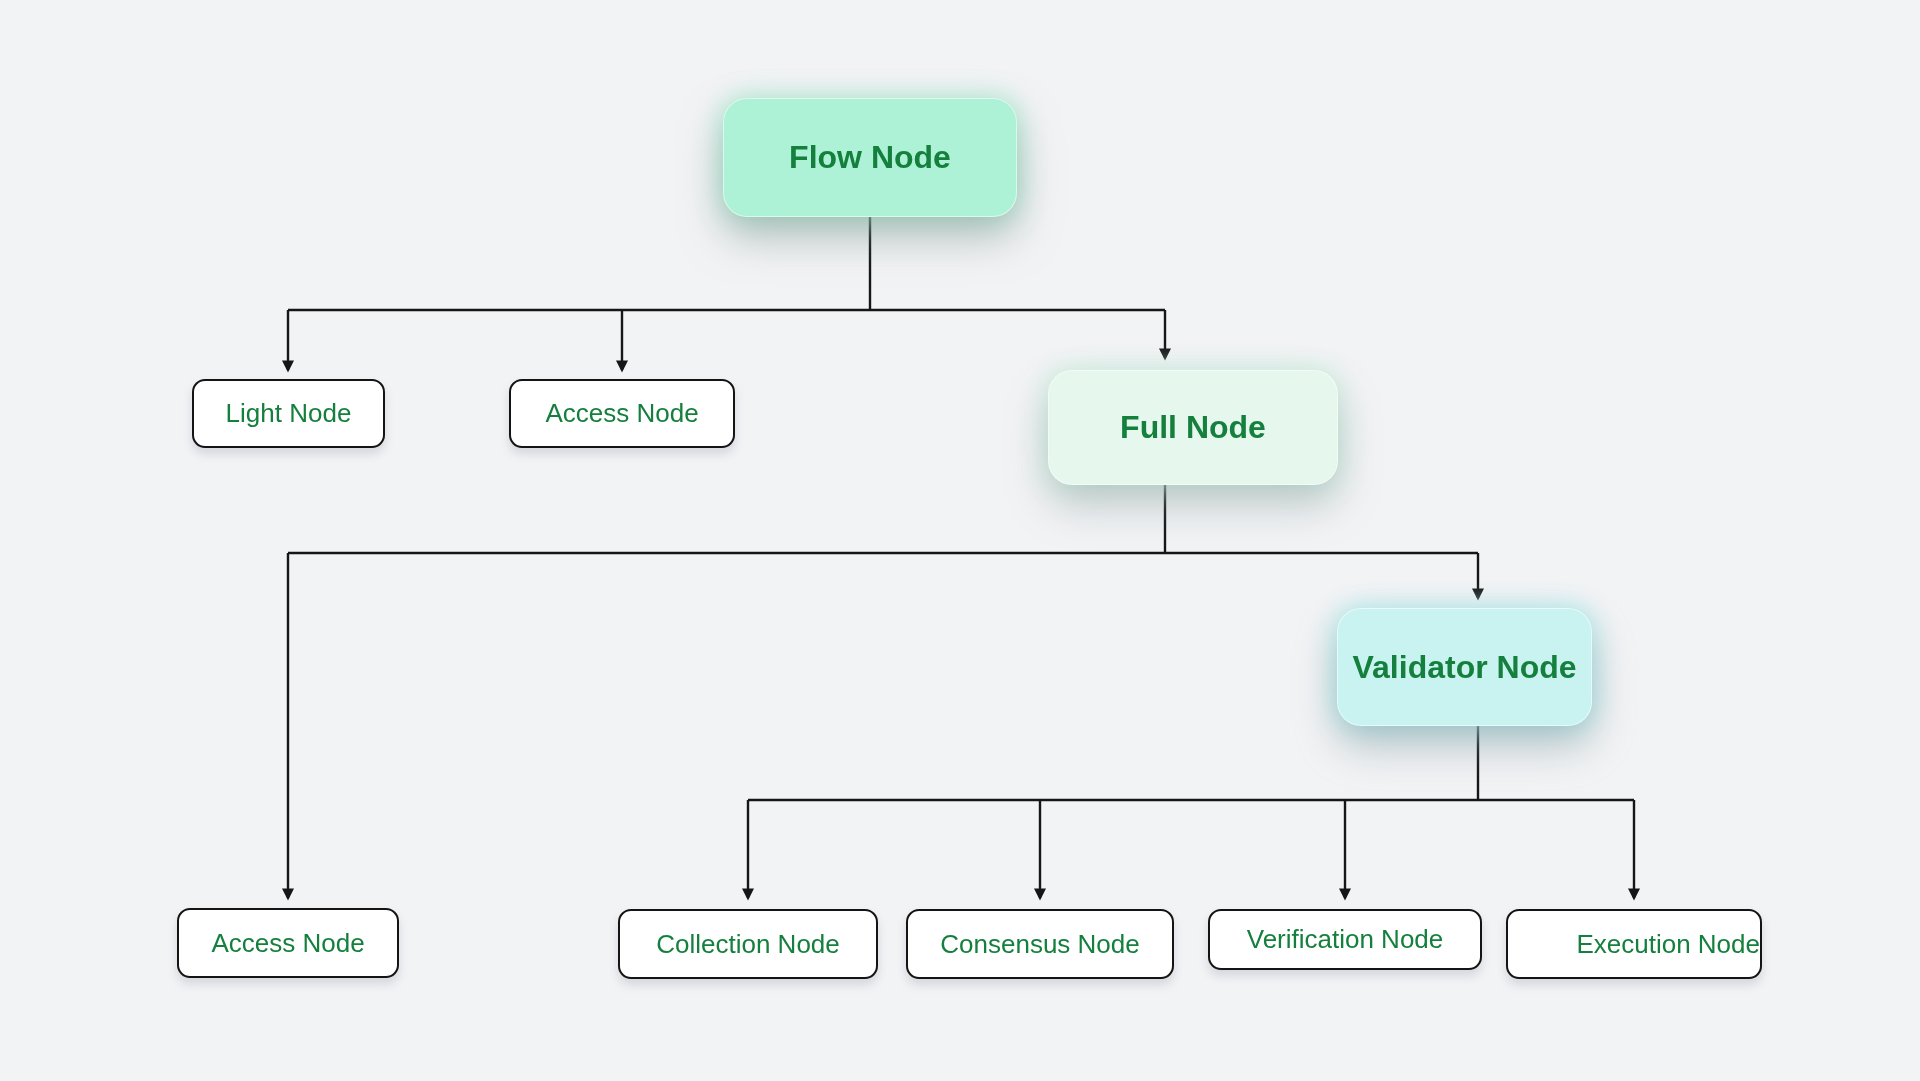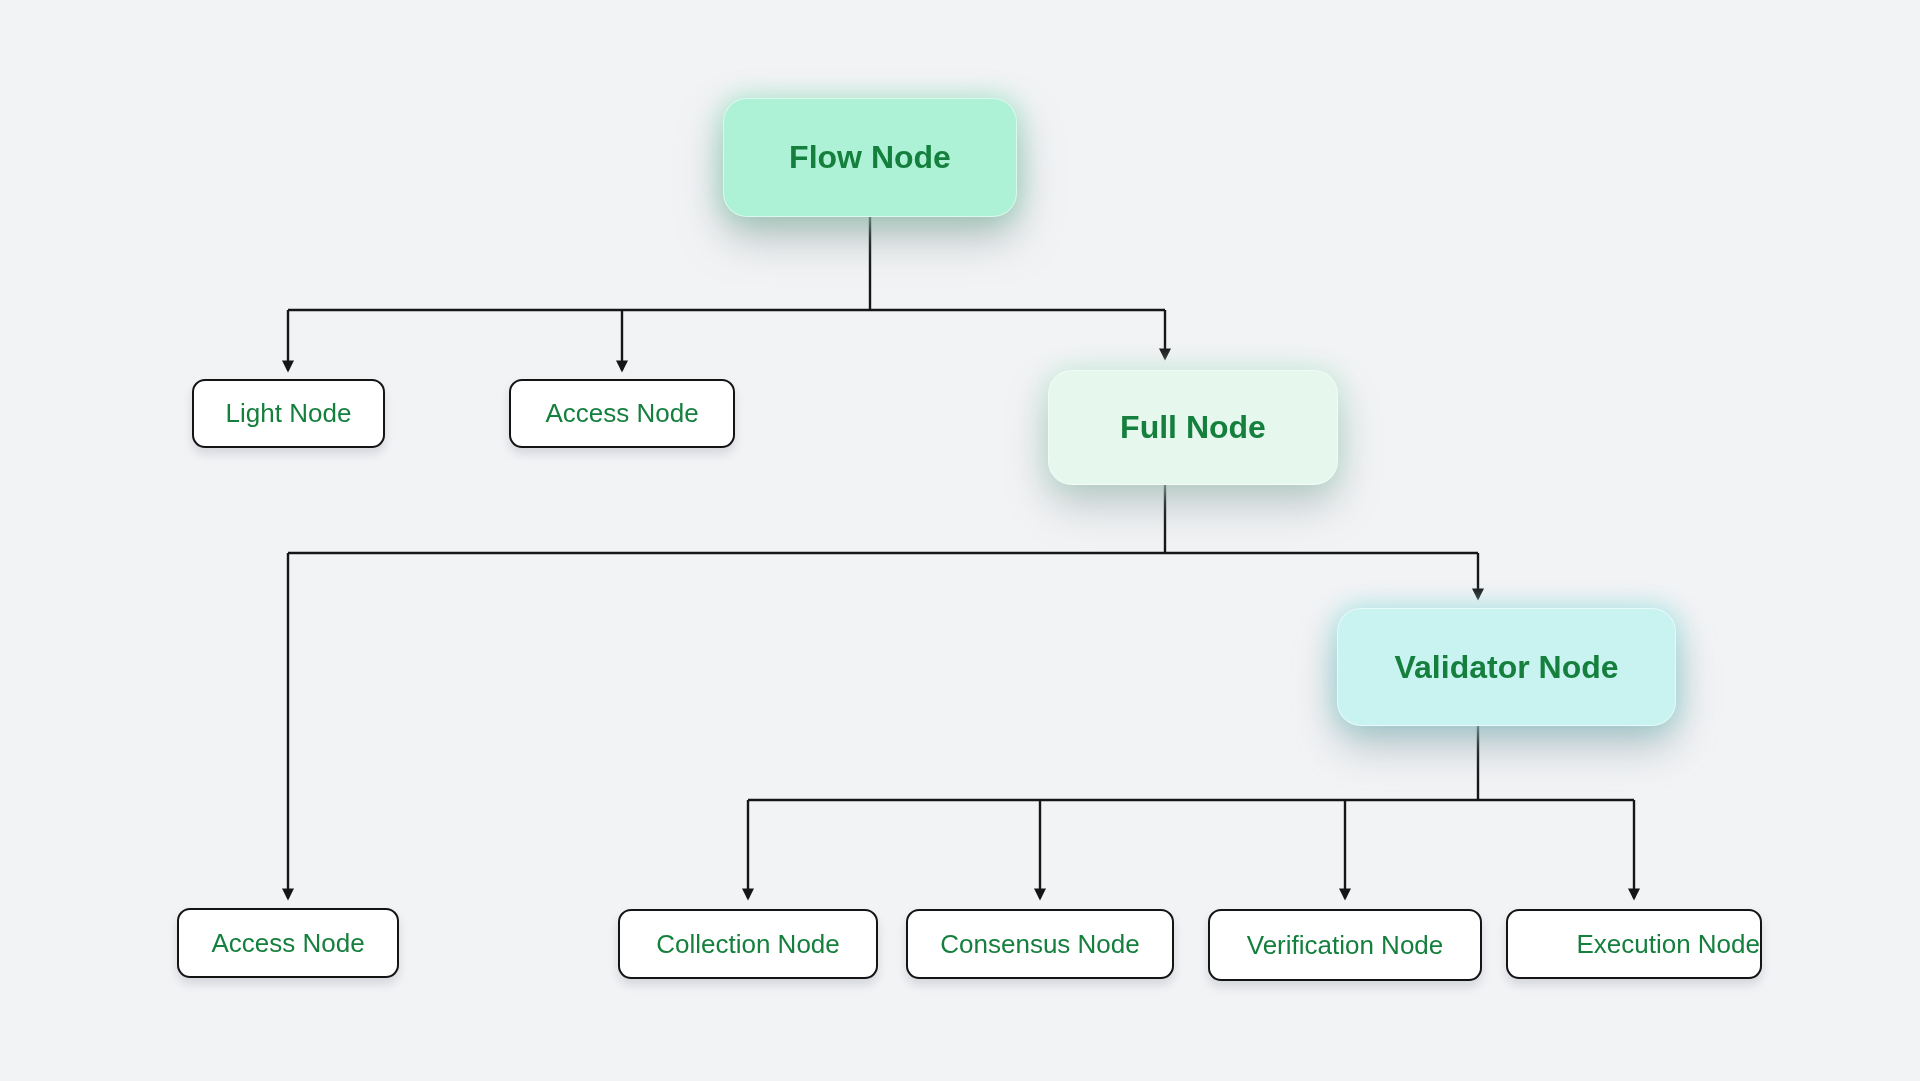--- a/index.html
+++ b/index.html
@@ -105,37 +105,37 @@
   </div>
 
   <div class="node plain" style="left: 509px; top: 379px; width: 226px; height: 69px; background: rgb(255, 255, 255);">
     <span>Access Node</span>
   </div>
 
   <div class="node accent accent-full" style="left: 1020px; top: 370px; width: 290px; height: 115px; background: rgb(230, 247, 238); margin-left: 28px;">
     <span>Full Node</span>
   </div>
 
-  <div class="node accent accent-validator" style="left: 1337px; top: 608px; width: 339px; height: 118px; background: rgb(201, 243, 241);">
+  <div class="node accent accent-validator" style="left: 1337px; top: 608px; width: 255px; height: 118px; background: rgb(201, 243, 241);">
     <span>Validator Node</span>
   </div>
 
   <div class="node plain" style="left: 618px; top: 909px; width: 260px; height: 70px; background: rgb(255, 255, 255);">
     <span>Collection Node</span>
   </div>
 
   <div class="node plain" style="left: 177px; top: 908px; width: 222px; height: 70px; background: rgb(255, 255, 255);">
     <span>Access Node</span>
   </div>
 
   <div class="node plain" style="left: 906px; top: 909px; width: 268px; height: 70px; background: rgb(255, 255, 255);">
     <span>Consensus Node</span>
   </div>
 
-  <div class="node plain" style="left: 1208px; top: 909px; width: 274px; height: 72px; background: rgb(255, 255, 255); text-align: right;">
+  <div class="node plain" style="left: 1208px; top: 909px; width: 274px; height: 61px; background: rgb(255, 255, 255); text-align: right;">
     <span>Verification Node</span>
   </div>
 
   <div class="node plain" style="left: 1506px; top: 909px; width: 256px; height: 70px; background: rgb(255, 255, 255); justify-content: flex-end;">
     <span>Execution Node</span>
   </div>
 
 </div>
 
 </body></html>

